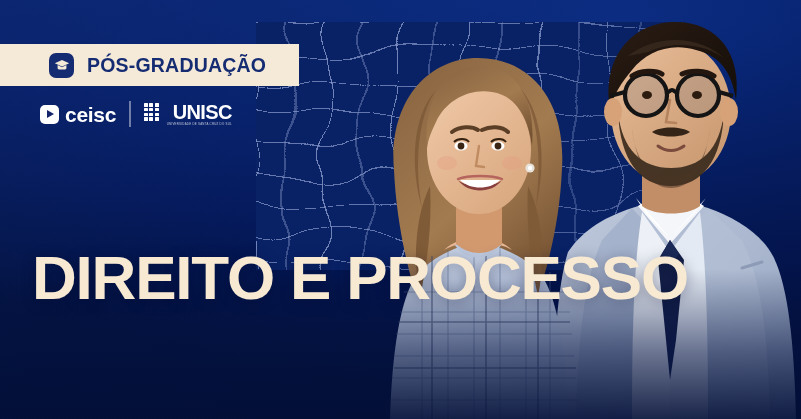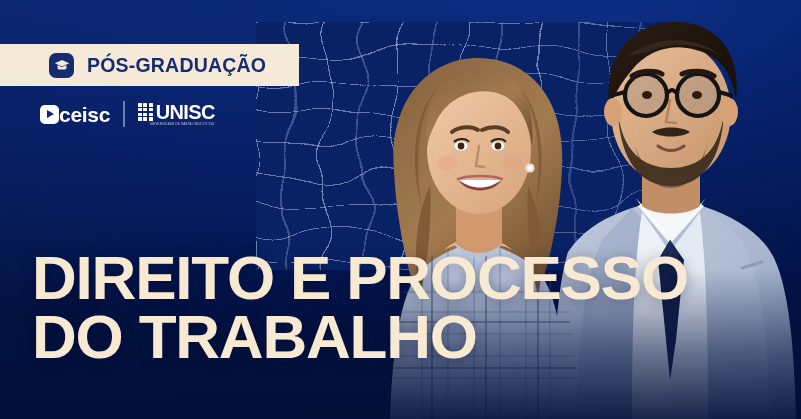--- a/index.html
+++ b/index.html
@@ -33,28 +33,28 @@
   .tag{
     position:absolute;left:0;top:44px;width:299px;height:42px;
     background:#F5EAD7;display:flex;align-items:center;gap:13px;padding-left:49px;
   }
   .tag-icon{width:25px;height:25px;border-radius:7px;background:#152C73;
     display:flex;align-items:center;justify-content:center;flex:0 0 auto;}
   .tag-label{font-size:19.5px;font-weight:700;letter-spacing:.2px;color:#152C73;white-space:nowrap;}
 
   
   .logos{position:absolute;left:40px;top:101px;display:flex;align-items:center;gap:13px;}
-  .ceisc{display:flex;align-items:center;gap:0;}
+  .ceisc{display:flex;align-items:center;gap:6px;}
   .ceisc-mark{width:19px;height:19px;border-radius:5px;background:#fff;
     display:flex;align-items:center;justify-content:center;}
   .ceisc-tri{width:0;height:0;border-left:7px solid #14246A;border-top:4.5px solid transparent;border-bottom:4.5px solid transparent;margin-left:2px;}
   .ceisc-word{color:#fff;font-size:21px;font-weight:700;letter-spacing:-.3px;line-height:1;}
   .divider{width:2px;height:26px;background:rgba(255,255,255,.42);}
   .unisc{display:flex;flex-direction:column;gap:1px;}
-  .unisc-top{display:flex;align-items:center;gap:3px;}
+  .unisc-top{display:flex;align-items:center;gap:14px;}
   .unisc-grid{display:grid;grid-template-columns:repeat(3,4px);grid-template-rows:repeat(4,3.4px);gap:1.3px;}
   .unisc-grid i{display:block;background:#fff;border-radius:.5px;}
   .unisc-word{color:#fff;font-size:20px;font-weight:700;letter-spacing:-.6px;line-height:1;}
   .unisc-sub{color:rgba(255,255,255,.72);font-size:2.9px;letter-spacing:.25px;
     text-align:right;line-height:1;transform:scale(1,1.05);}
 
   
   .headline{position:absolute;left:32px;top:249px;color:#F7E9D2;
     font-weight:700;font-size:62px;line-height:.95;letter-spacing:-1.2px;
     text-transform:uppercase;white-space:nowrap;
@@ -289,16 +289,15 @@
             <i></i>
         </span>
         <span class="unisc-word">UNISC</span>
       </div>
       <div class="unisc-sub">UNIVERSIDADE DE SANTA CRUZ DO SUL</div>
     </div>
   </div>
 
   <div class="headline">
     <span>DIREITO E PROCESSO</span>
-    <span>DO TRABALHO</span>
   </div>
 
 </div>
 
 </body></html>

